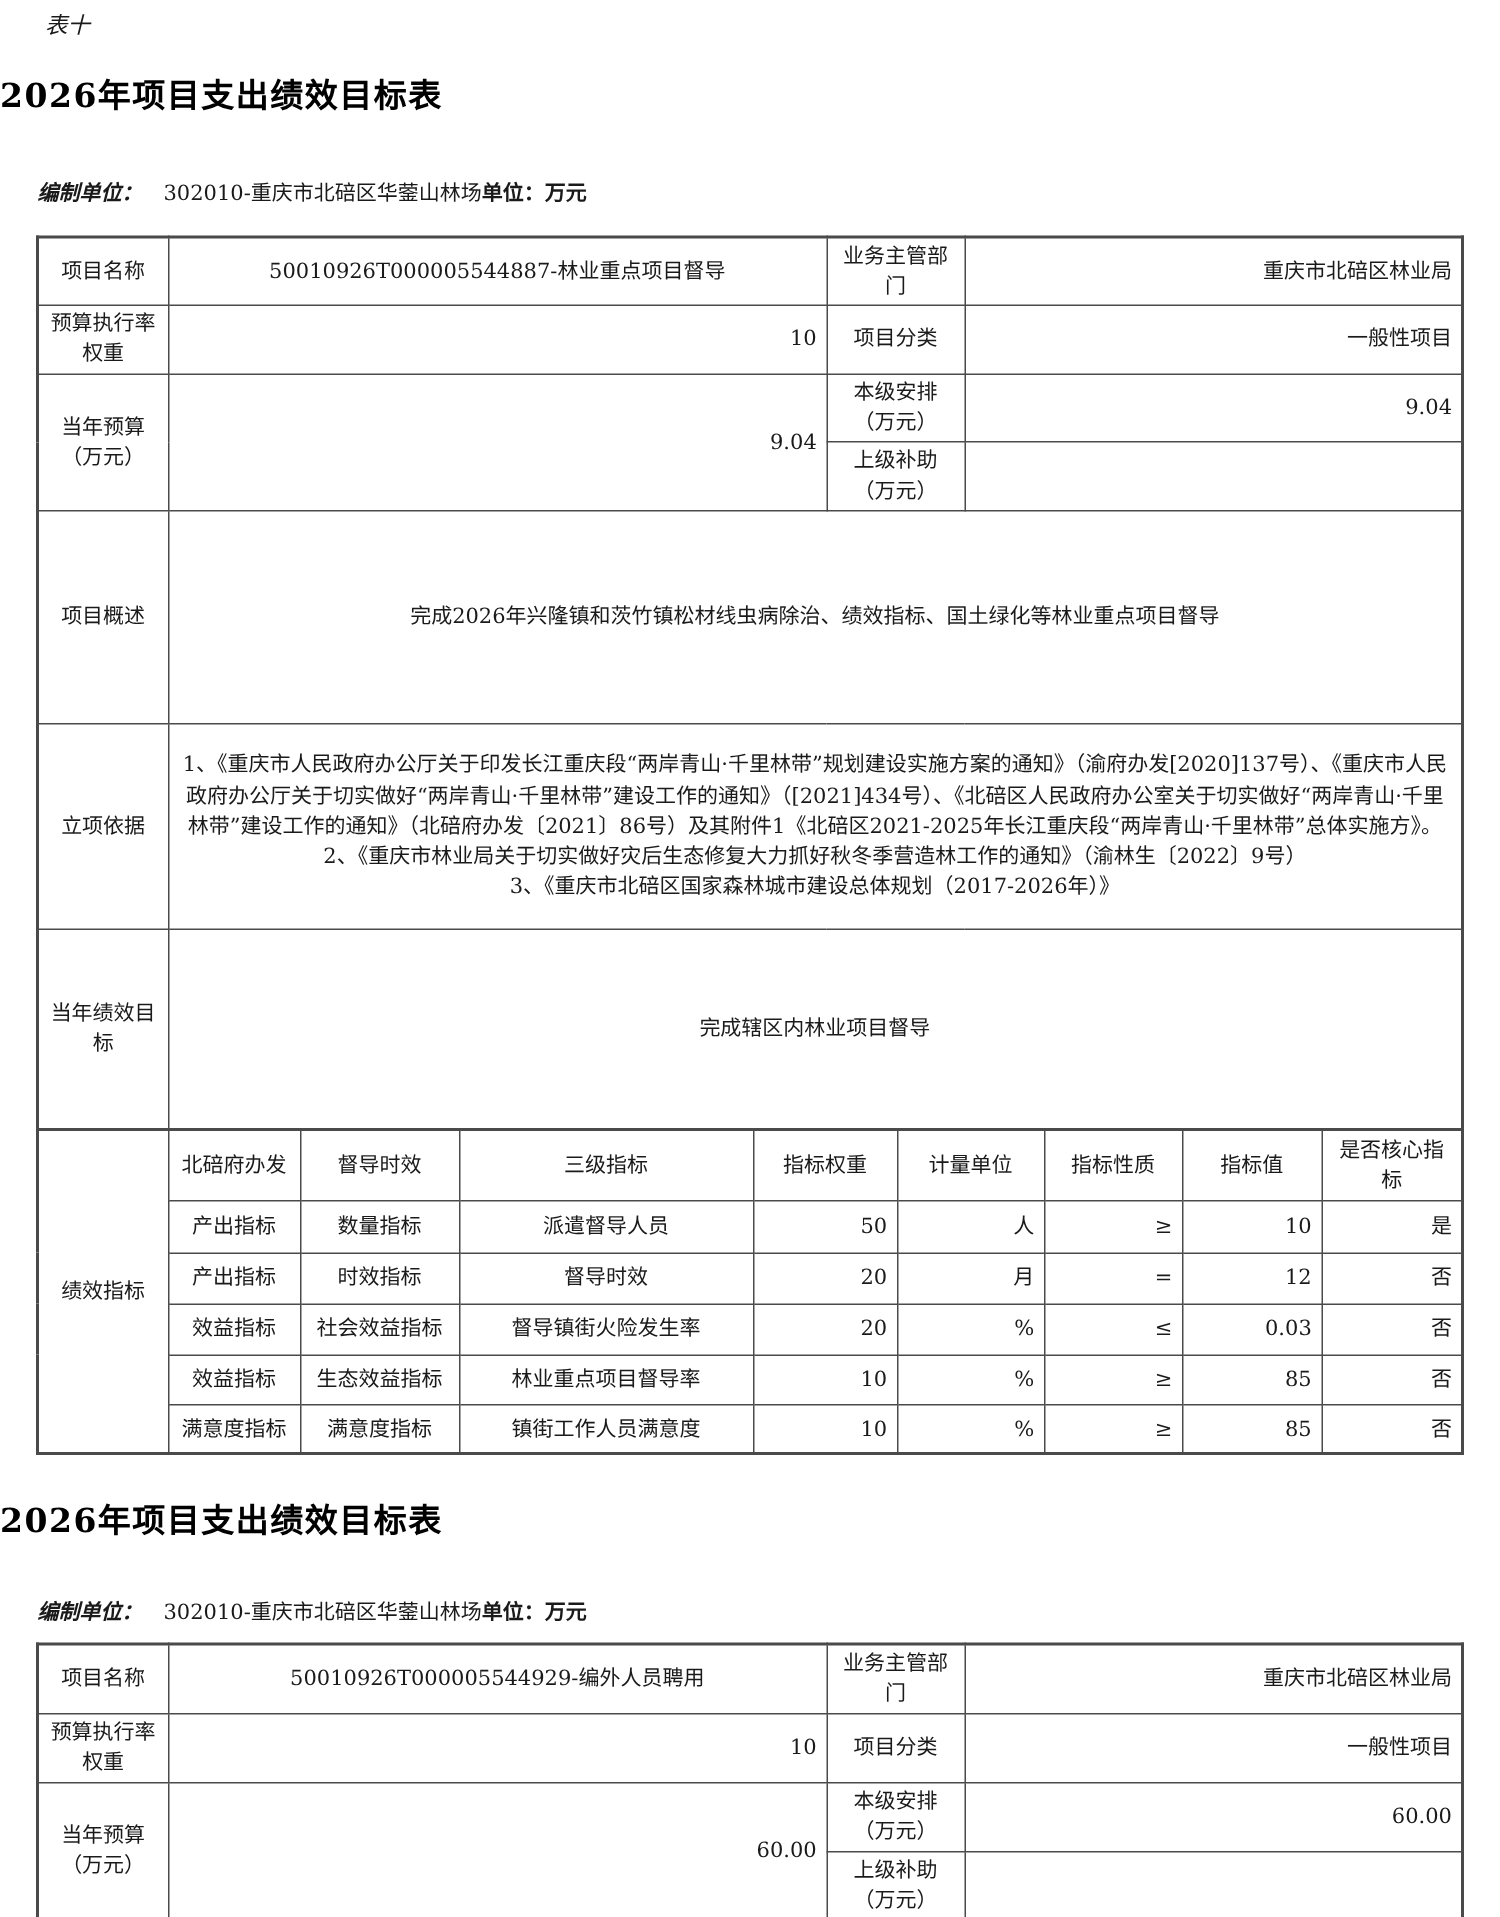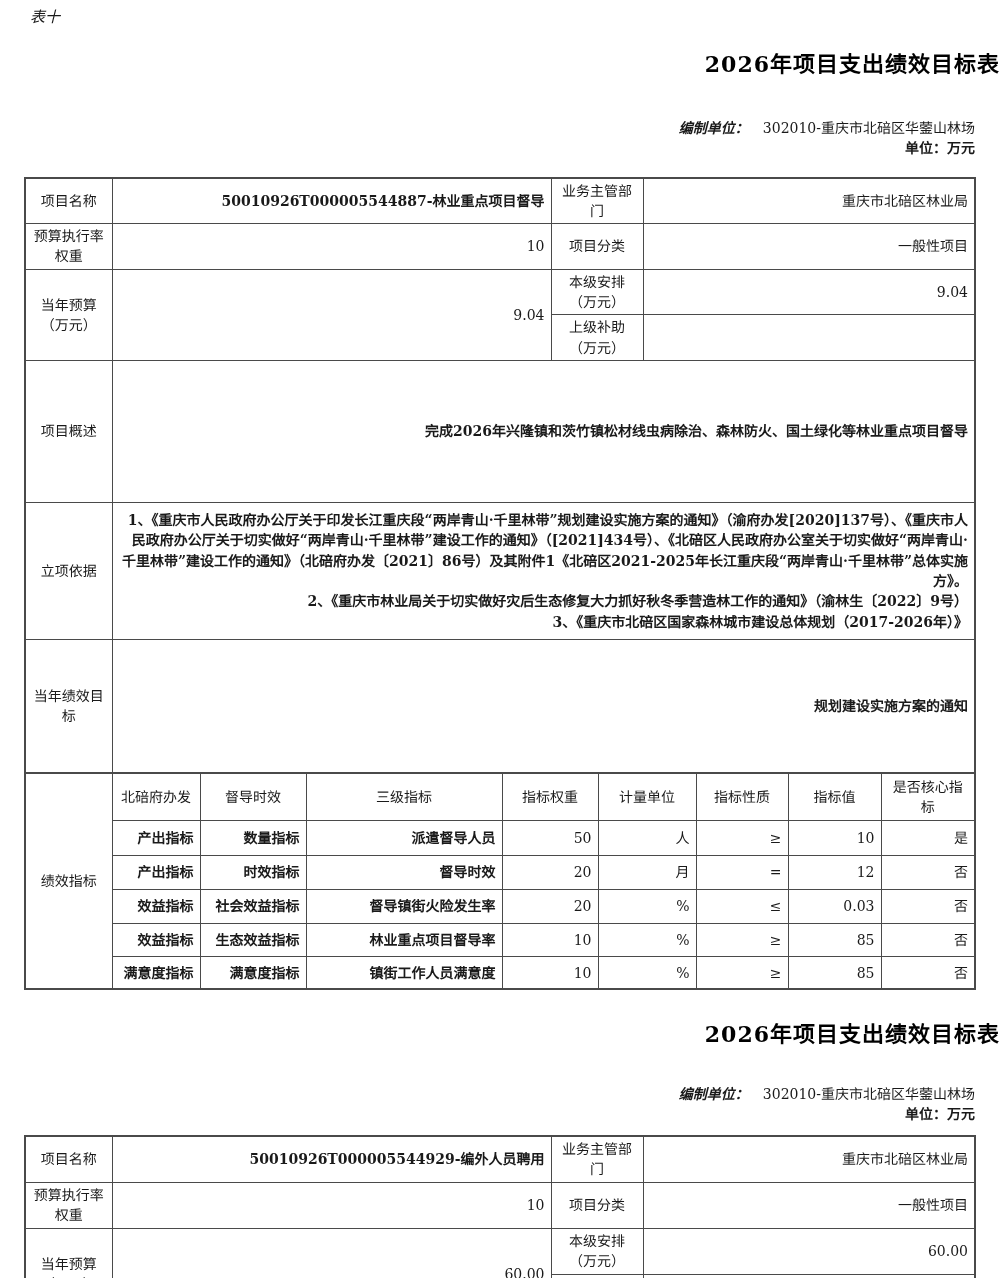--- a/index.html
+++ b/index.html
@@ -25,40 +25,38 @@
     position:absolute;
     left:30px;
     top:5px;
     font-size:15px;
     font-style:italic;
     color:var(--text);
   }
   h1.doc-title{
     margin:0;
     padding-top:50px;
-    text-align:right;
+    text-align:left;
     font-size:22px;
     font-weight:bold;
     color:var(--title);
     letter-spacing:1px;
     line-height:1.3;
-    padding-left:36px;
   }
   h1.doc-title.second{
     padding-top:0;
     margin-top:30px;
   }
   .meta-row{
     width:950px;
     margin:38px auto 0;
     display:flex;
     justify-content:flex-start;
     align-items:flex-end;
     font-size:14px;
-    flex-direction:column;
   }
   .meta-row.second{margin-top:34px;}
   .meta-left{display:flex;align-items:baseline;}
   .meta-label{font-style:italic;font-weight:bold;}
   .meta-value{margin-left:14px;font-style:normal;}
   .unit-note{font-weight:bold;}
   table.grid{
     width:950px;
     margin:20px auto 0;
     border-collapse:collapse;
@@ -73,21 +71,21 @@
     vertical-align:middle;
     line-height:1.45;
     overflow:hidden;
   }
   td.lab{
     text-align:center;
     padding:2px 3px;
     line-height:1.35;
   }
   td.val-center{text-align:right;}
-  td.val-left{text-align:right;font-weight:bold;}
+  td.val-left{text-align:center;}
   td.pre{
     white-space:pre-line;
     line-height:21px;
     padding:4px 8px;
   }
   td.head{
     text-align:center;
     padding:2px 3px;
     line-height:1.35;
   }
@@ -144,31 +142,31 @@
       <td class="val-center" rowspan="2">9.04</td>
       <td class="lab">本级安排（万元）</td>
       <td class="val-center">9.04</td>
     </tr>
     <tr class="h45">
       <td class="lab">上级补助（万元）</td>
       <td class="val-center"></td>
     </tr>
     <tr class="h142">
       <td class="lab">项目概述</td>
-      <td class="val-left" colspan="3">完成2026年兴隆镇和茨竹镇松材线虫病除治、森林防火、国土绿化等林业重点项目督导</td>
+      <td class="val-left" colspan="3">完成2026年兴隆镇和茨竹镇松材线虫病除治、绩效指标、国土绿化等林业重点项目督导</td>
     </tr>
     <tr class="h137">
       <td class="lab">立项依据</td>
       <td class="val-left pre" colspan="3">1、《重庆市人民政府办公厅关于印发长江重庆段“两岸青山·千里林带”规划建设实施方案的通知》（渝府办发[2020]137号）、《重庆市人民政府办公厅关于切实做好“两岸青山·千里林带”建设工作的通知》（[2021]434号）、《北碚区人民政府办公室关于切实做好“两岸青山·千里林带”建设工作的通知》（北碚府办发〔2021〕86号）及其附件1《北碚区2021-2025年长江重庆段“两岸青山·千里林带”总体实施方》。
 2、《重庆市林业局关于切实做好灾后生态修复大力抓好秋冬季营造林工作的通知》（渝林生〔2022〕9号）
 3、《重庆市北碚区国家森林城市建设总体规划（2017-2026年）》</td>
     </tr>
     <tr class="h134">
       <td class="lab">当年绩效目标</td>
-      <td class="val-left" colspan="3">规划建设实施方案的通知</td>
+      <td class="val-left" colspan="3">完成辖区内林业项目督导</td>
     </tr>
   </tbody>
     </table>
 
   <table class="grid metrics">
     <colgroup>
         <col style="width:87px">
         <col style="width:88px">
         <col style="width:106px">
         <col style="width:196px">

